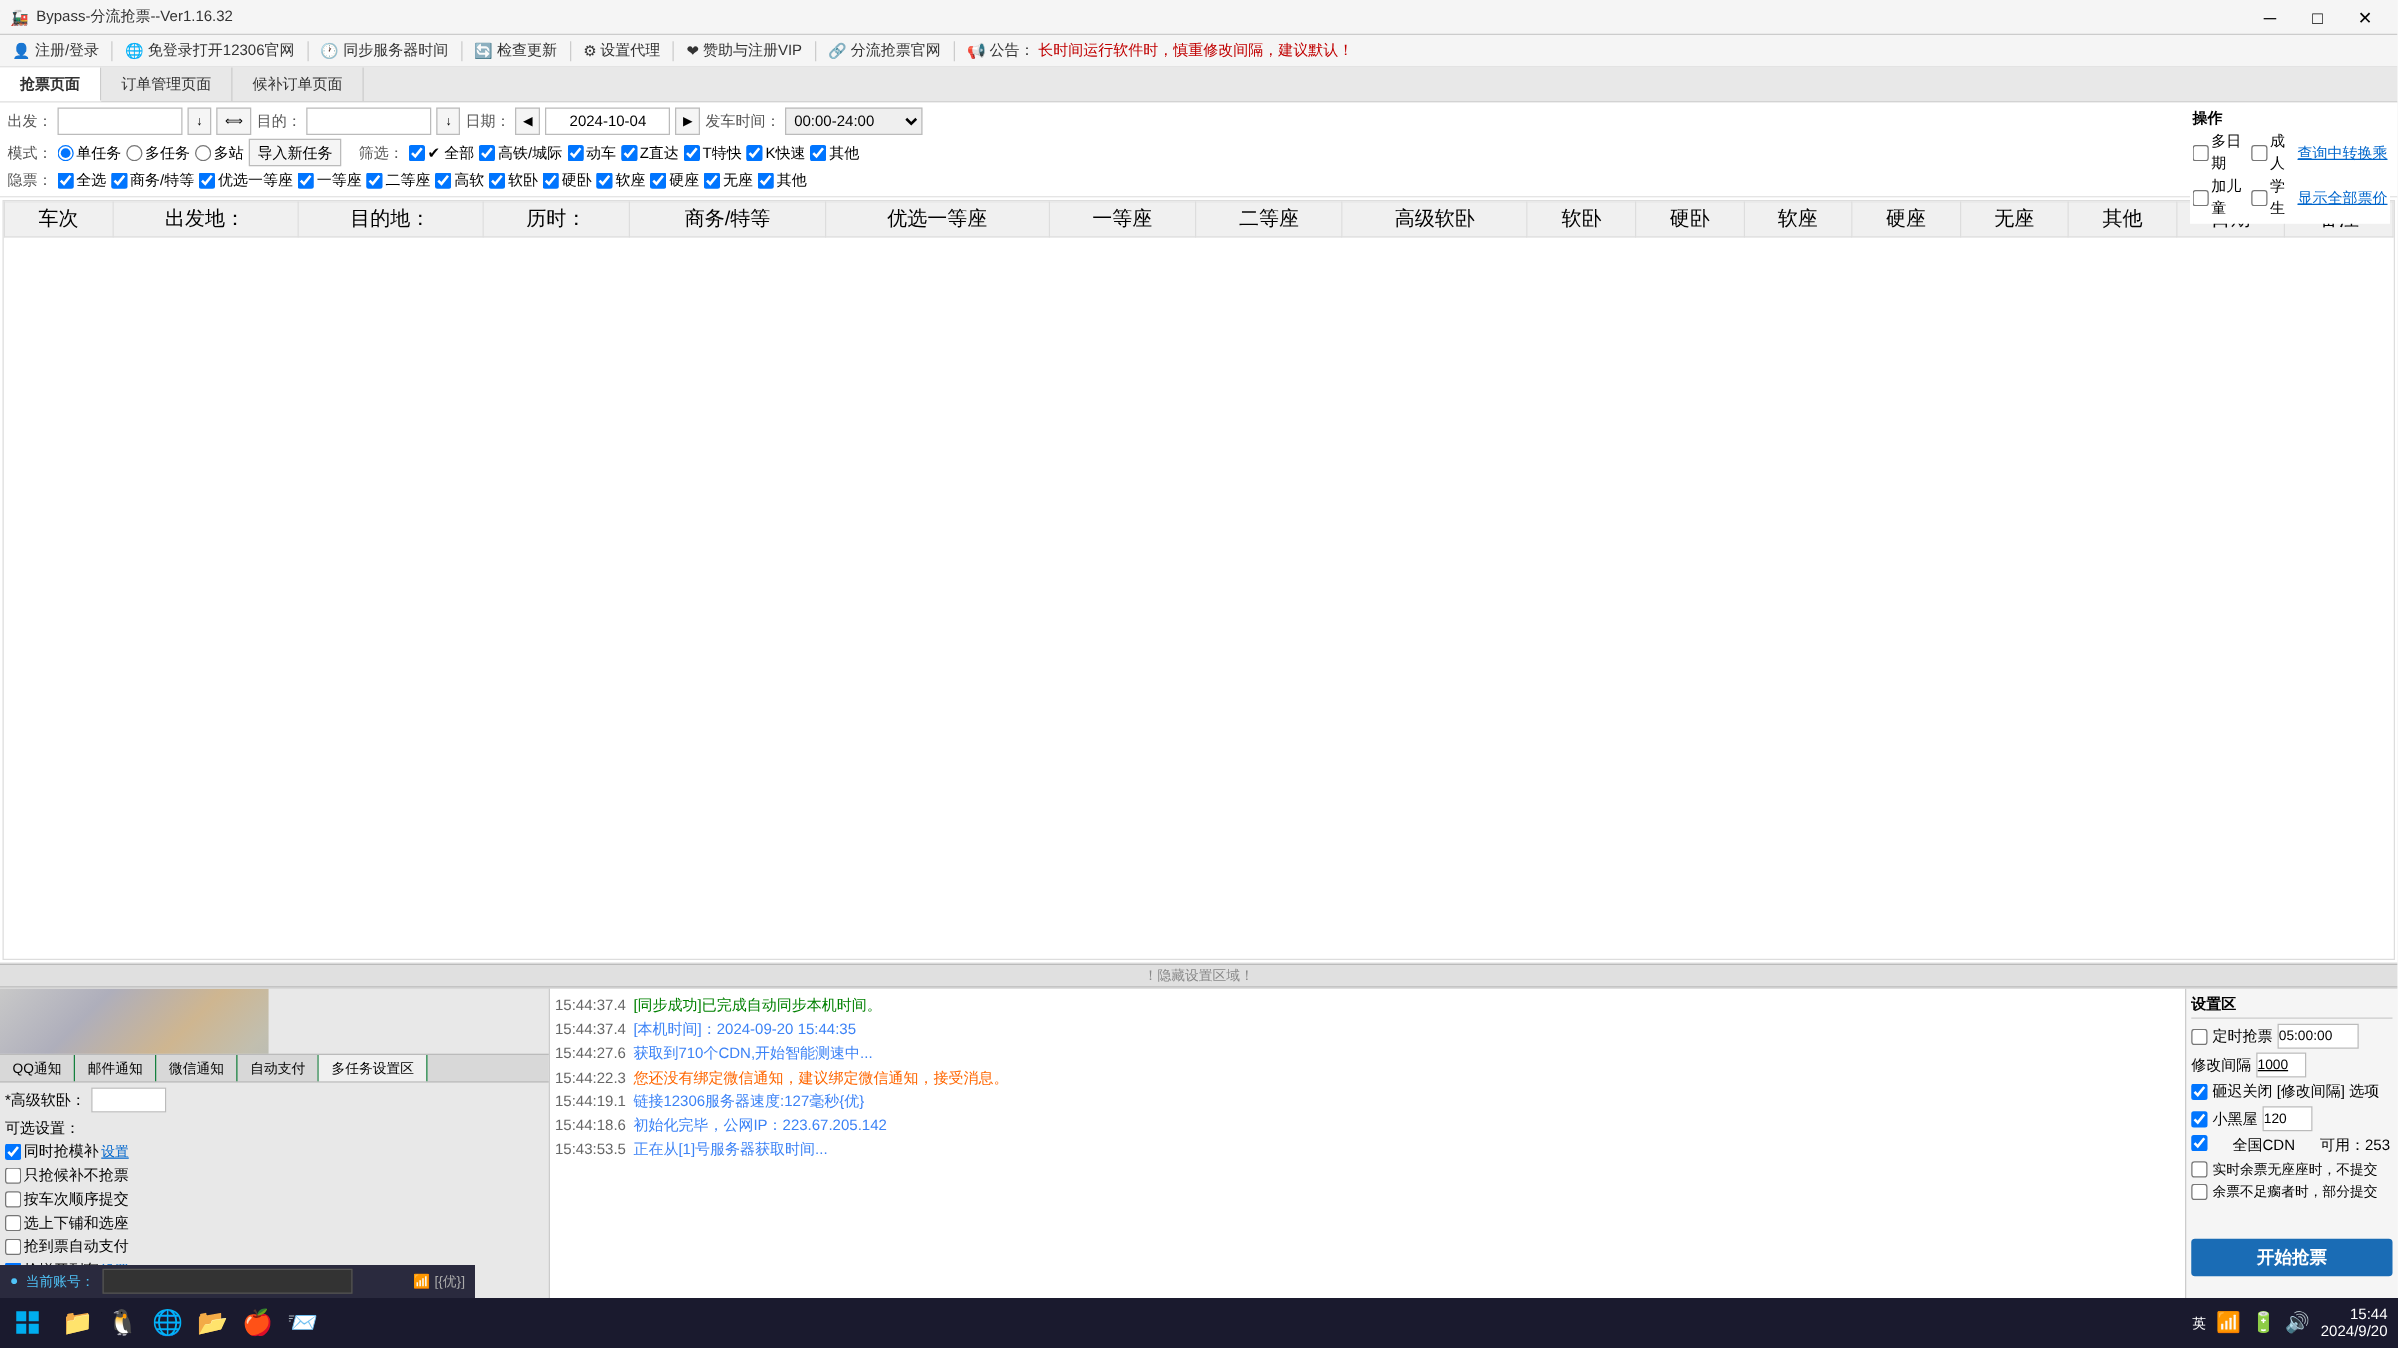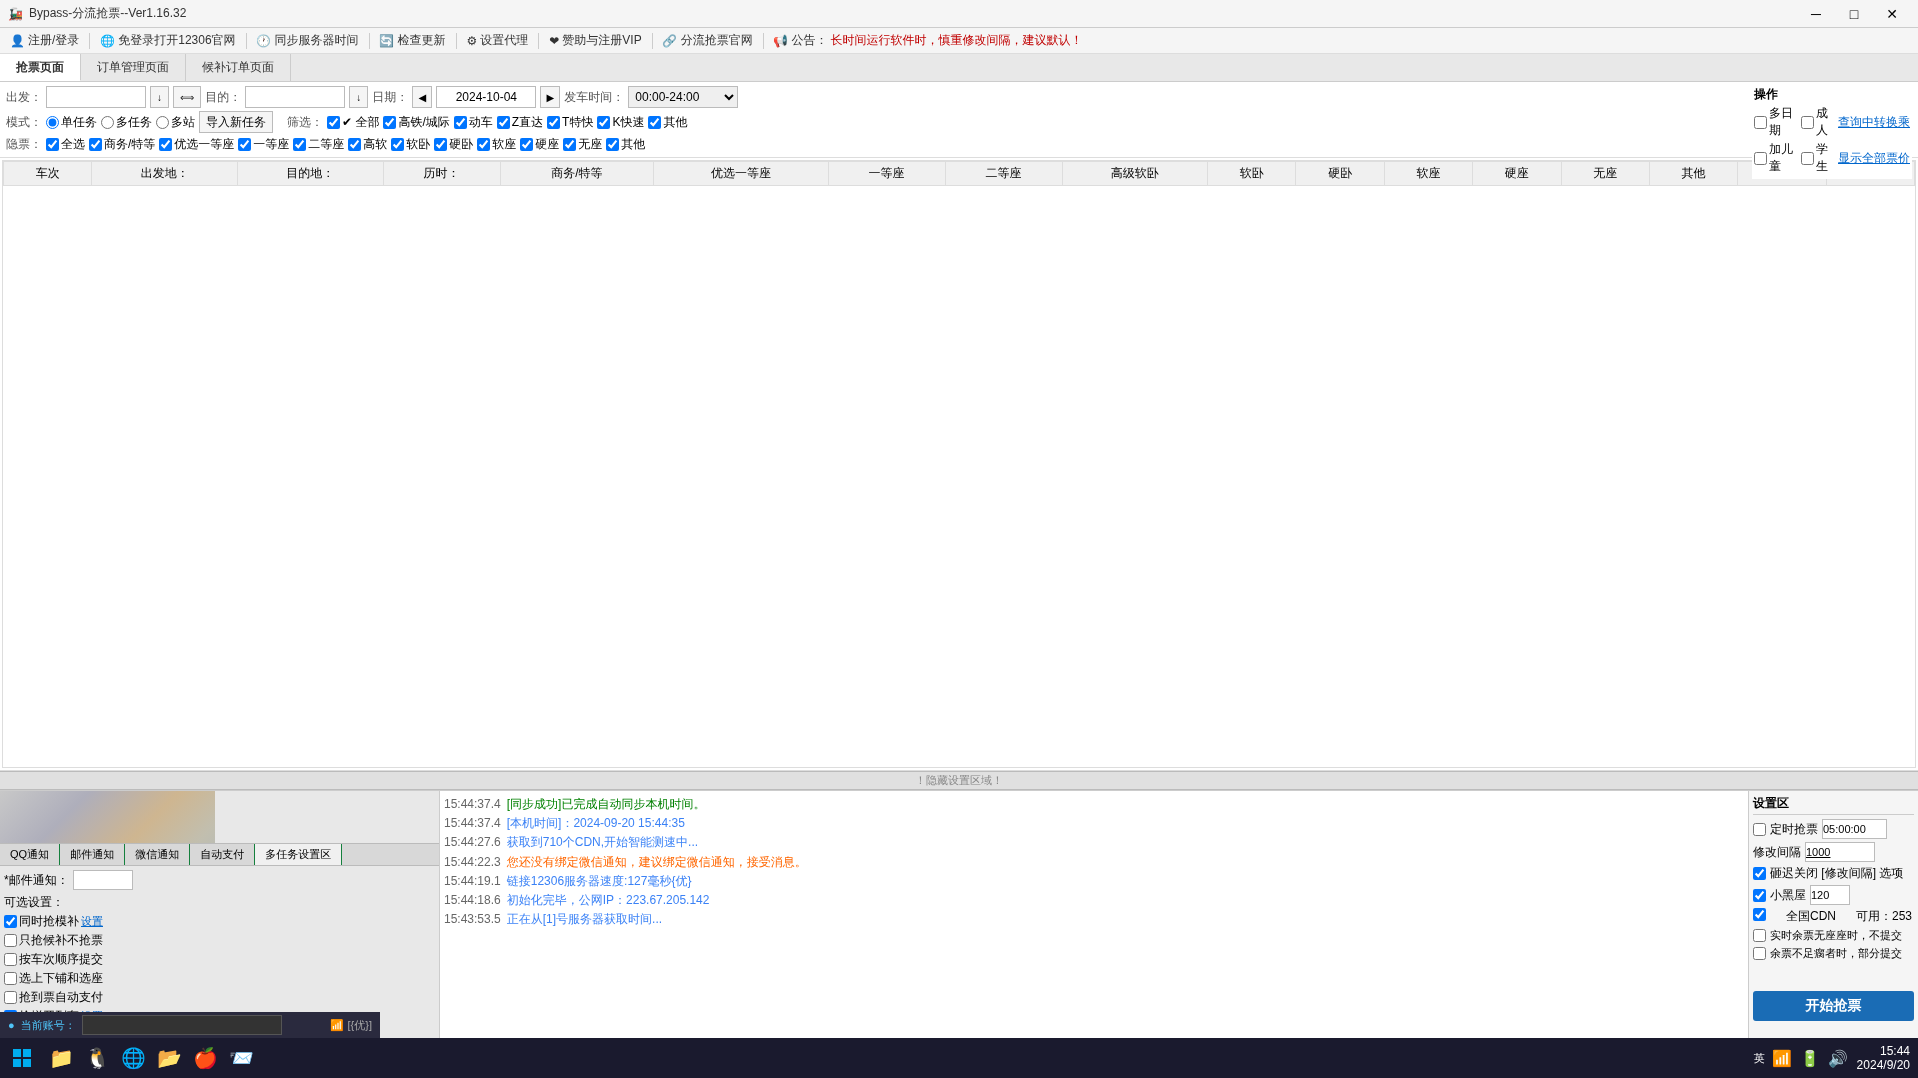--- a/index.html
+++ b/index.html
@@ -29,21 +29,21 @@
     .toolbar-input { border: 1px solid #bbb; padding: 2px 4px; width: 120px; height: 22px; font-size: 12px; }
     .toolbar-select { border: 1px solid #bbb; padding: 2px; height: 22px; font-size: 12px; }
     .toolbar-btn { border: 1px solid #bbb; background: #f5f5f5; padding: 2px 6px; cursor: pointer; height: 22px; font-size: 12px; white-space: nowrap; }
     .date-input { border: 1px solid #bbb; padding: 2px 4px; width: 100px; height: 22px; font-size: 12px; text-align: center; }
     .date-nav { border: 1px solid #bbb; background: #f5f5f5; width: 20px; height: 22px; cursor: pointer; display: flex; align-items: center; justify-content: center; font-size: 10px; }
     .radio-item { display: flex; align-items: center; gap: 2px; cursor: pointer; }
     .checkbox-item { display: flex; align-items: center; gap: 2px; cursor: pointer; white-space: nowrap; }
     .link-btn { color: #0066cc; text-decoration: underline; cursor: pointer; font-size: 12px; white-space: nowrap; }
     .query-btn { border: 1px solid #bbb; background: #f5f5f5; padding: 4px 8px; cursor: pointer; font-size: 12px; white-space: nowrap; text-align: center; }
     .main-table { width: 100%; border-collapse: collapse; }
-    .main-table th { background: #f0f0f0; border: 1px solid #ddd; padding: 3px 6px; font-weight: normal; text-align: center; font-size: 12px; white-space: nowrap; }
+    .main-table th { background: #f0f0f0; border: 1px solid #ddd; padding: 3px 6px; font-weight: normal; text-align: center; font-size: 16px; white-space: nowrap; }
     .bottom-tab { padding: 3px 10px; cursor: pointer; font-size: 11px; border-right: 1px solid #15803d; }
     .bottom-tab.active { background: #f0f0f0; }
     
     
     .output-area { flex: 1; display: flex; flex-direction: column; }
     .output-header { display: flex; align-items: center; justify-content: space-between; background: #f0f0f0; border-bottom: 1px solid #ccc; padding: 2px 6px; height: 24px; }
     .output-title { font-size: 12px; font-weight: bold; }
     .output-content { flex: 1; background: white; padding: 4px; overflow-y: auto; font-size: 12px; line-height: 1.6; }
     .output-line { display: flex; gap: 6px; }
     .output-time { color: #666; white-space: nowrap; }
@@ -318,21 +318,21 @@
       <div class="bottom-tab">QQ通知</div>
       <div class="bottom-tab">邮件通知</div>
       <div class="bottom-tab">微信通知</div>
       <div class="bottom-tab">自动支付</div>
       <div class="bottom-tab active">多任务设置区</div>
     </div>
 
     <div style="display:flex; padding:4px; gap:8px; flex:1;">
       <div style="display:flex; flex-direction:column; gap:2px;">
         <div style="display:flex; align-items:center; gap:4px;">
-          <span>*邮件通知：</span>
+          <span>*高级软卧：</span>
           <input type="text" style="width: 60px; border: 1px solid rgb(187, 187, 187); height: 20px; font-size: 11px;">
         </div>
         <div style="font-size:12px; margin-top:2px;">可选设置：</div>
         <div style="display:flex; align-items:center; gap:2px;">
           <input type="checkbox" checked="" style="">
           <span>同时抢模补</span>
           <span class="link-btn" style="font-size:11px;">设置</span>
         </div>
         <div style="display:flex; align-items:center; gap:2px;">
           <input type="checkbox" style="">
@@ -403,21 +403,21 @@
     <div class="right-settings-title">设置区</div>
     
     <div style="display:flex; align-items:center; gap:4px; margin-bottom:3px;">
       <input type="checkbox" style="">
       <span>定时抢票</span>
       <input type="text" value="05:00:00" style="border: 1px solid rgb(187, 187, 187); width: 65px; height: 20px; font-size: 11px;">
     </div>
     
     <div style="display:flex; align-items:center; gap:4px; margin-bottom:3px;">
       <span>修改间隔</span>
-      <input type="text" value="1000" style="border: 1px solid rgb(187, 187, 187); width: 70px; height: 20px; font-size: 11px; text-decoration: underline;">
+      <input type="text" value="1000" style="border: 1px solid rgb(187, 187, 187); width: 40px; height: 20px; font-size: 11px; text-decoration: underline;">
     </div>
     
     <div style="display:flex; align-items:center; gap:4px; margin-bottom:3px;">
       <input type="checkbox" checked="" style="">
       <span>砸迟关闭 [修改间隔] 选项</span>
     </div>
     
     <div style="display:flex; align-items:center; gap:4px; margin-bottom:3px;">
       <input type="checkbox" checked="" style="">
       <span>小黑屋</span>

